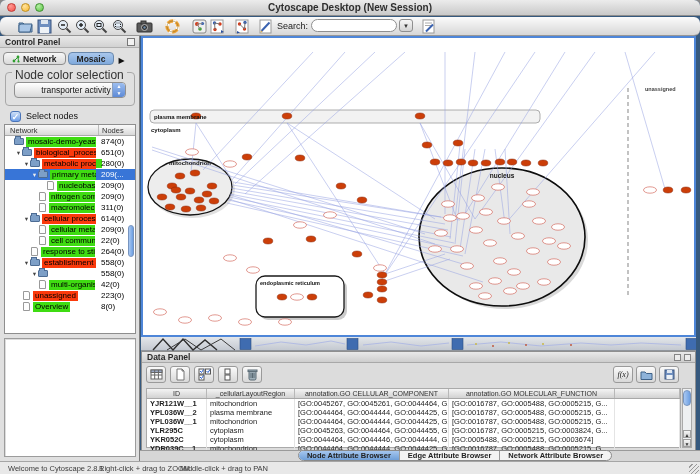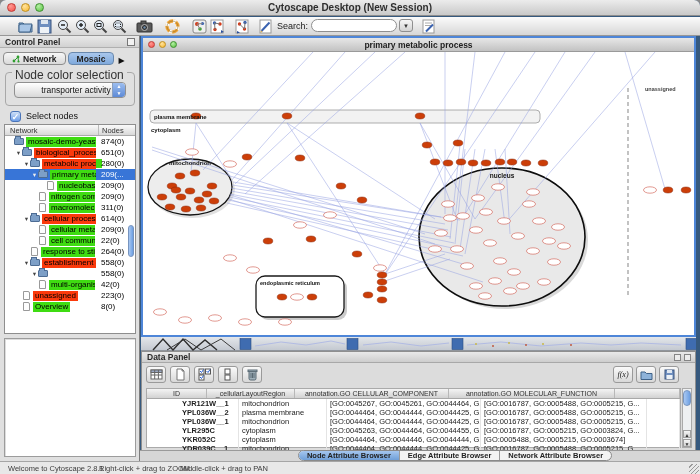--- a/index.html
+++ b/index.html
@@ -9,21 +9,21 @@
   
   .mac-titlebar{position:absolute;left:0;top:0;width:700px;height:16px;
     background:linear-gradient(#ececec,#c9c9c9);border-bottom:1px solid #8d8d8d;}
   .tl{position:absolute;top:3px;width:9px;height:9px;border-radius:50%;}
   .tl.red{left:7px;background:radial-gradient(circle at 35% 30%,#ff9a93,#f5504a);border:1px solid #c03b36;}
   .tl.yel{left:21px;background:radial-gradient(circle at 35% 30%,#ffe3a0,#f8b82c);border:1px solid #c08f1e;}
   .tl.grn{left:35px;background:radial-gradient(circle at 35% 30%,#b5f0a6,#58c13e);border:1px solid #3f9130;}
   .mac-title{position:absolute;left:0;right:0;top:2px;text-align:center;font-size:10px;font-weight:bold;color:#2e2e2e;}
   
   .toolbar{position:absolute;left:0;top:17px;width:700px;height:19px;
-    background:linear-gradient(#fbfbfb,#d7d7d7);border-bottom:1px solid #979797;}
+    background:linear-gradient(#fbfbfb,#d7d7d7);border-bottom:1px solid #979797;border-radius:6px;}
   .tb-ic{position:absolute;top:1px;width:17px;height:17px;}
   .tb-ic svg{width:17px;height:17px;}
   .search-label{position:absolute;left:277px;top:4px;font-size:9px;color:#222;}
   .search-field{position:absolute;left:311px;top:2px;width:86px;height:13px;border:1px solid #8f8f8f;
     border-radius:7px;background:#fff;font-size:9px;padding:0 6px;color:#333;}
   .search-drop{position:absolute;left:399px;top:2px;width:14px;height:13px;border:1px solid #8f8f8f;border-radius:3px;
     background:linear-gradient(#f6f6f6,#d3d3d3);font-size:6px;color:#333;text-align:center;line-height:12px;}
   
   .statusbar{position:absolute;left:0;bottom:0;width:700px;height:13px;background:#e8e8e8;border-top:1px solid #a5a5a5;}
   .statusbar span{position:absolute;top:2px;font-size:7.5px;color:#3c3c3c;}
@@ -92,21 +92,21 @@
   .dp-btn{width:20px;height:17px;border:1px solid #9a9a9a;border-radius:3px;background:linear-gradient(#fafafa,#d8d8d8);
     display:flex;align-items:center;justify-content:center;}
   .dp-btn svg{width:13px;height:13px;}
   .dp-right{position:absolute;right:16px;top:14px;display:flex;gap:3px;}
   .fx{font-size:8px;font-style:italic;font-family:"Liberation Serif",serif;color:#222;}
   .dp-table{position:absolute;left:4px;top:36px;right:14px;bottom:2px;background:#fff;border:1px solid #aaa;}
   .dt-head,.dt-row{display:grid;grid-template-columns:60px 88px 154px 166px 1fr;}
   .dt-head{height:10px;background:linear-gradient(#f4f4f4,#d2d2d2);border-bottom:1px solid #a8a8a8;}
   .dt-head div{font-size:7px;color:#333;text-align:center;line-height:10px;border-right:1px solid #b8b8b8;
     overflow:hidden;white-space:nowrap;}
-  .dt-row{height:9px;margin-left:32px;}
+  .dt-row{height:9px;}
   .dt-row div{font-size:7.5px;color:#222;line-height:9px;padding:0 3px;border-right:1px solid #e4e4e4;
     overflow:hidden;white-space:nowrap;}
   .dt-row div:first-child{font-weight:bold;}
   .dp-scroll{position:absolute;right:3px;top:36px;width:10px;bottom:2px;background:#eef0f2;border:1px solid #aaa;}
   .dp-thumb{position:absolute;left:0px;top:1px;width:8px;height:16px;border-radius:4px;
     background:linear-gradient(90deg,#a9c8f2,#6d9fe2);border:1px solid #7794bf;}
   .dp-arr{position:absolute;left:0;width:8px;height:8px;font-size:5px;text-align:center;line-height:8px;color:#333;
     background:linear-gradient(#f6f6f6,#d0d0d0);border:1px solid #9f9f9f;}
   .dp-arr.up{bottom:9px;} .dp-arr.dn{bottom:0;}
   
@@ -367,26 +367,20 @@
           </div>
         </div>
       <div class="tree-scroll"></div>
     </div>
     <div class="birdseye"></div>
   </div>
 
   <div class="desktop">
 
     <div class="netwin">
-      <div class="nw-titlebar">
-        <span class="tl red"></span>
-        <span class="tl yel"></span>
-        <span class="tl grn"></span>
-        <div class="nw-title">primary metabolic process</div>
-      </div>
       <div class="canvas">
         <svg id="netsvg" width="551" height="283" viewBox="0 0 551 283">
             <rect x="7" y="58" width="390" height="13" rx="4" fill="#f2f2f2" stroke="#9a9a9a" stroke-width="0.8"></rect>
             <ellipse cx="49" cy="137" rx="43" ry="29" fill="#c4c4c4" opacity="0.5"></ellipse>
             <ellipse cx="47" cy="135" rx="42" ry="28" fill="#ededed" stroke="#141414" stroke-width="1.3"></ellipse>
             <ellipse cx="362" cy="188" rx="83" ry="69" fill="#b9b9b9" opacity="0.55"></ellipse>
             <ellipse cx="359" cy="185" rx="83" ry="69" fill="#e9e9e9" stroke="#0d0d0d" stroke-width="1.6"></ellipse>
             <rect x="116" y="227" width="88" height="41" rx="9" fill="#a9a9a9" opacity="0.6"></rect>
             <rect x="113" y="224" width="88" height="41" rx="9" fill="#ffffff" stroke="#1a1a1a" stroke-width="1.3"></rect>
             <line x1="485" y1="36" x2="485" y2="243" stroke="#9a9a9a" stroke-width="1.2" stroke-dasharray="4 3"></line>

